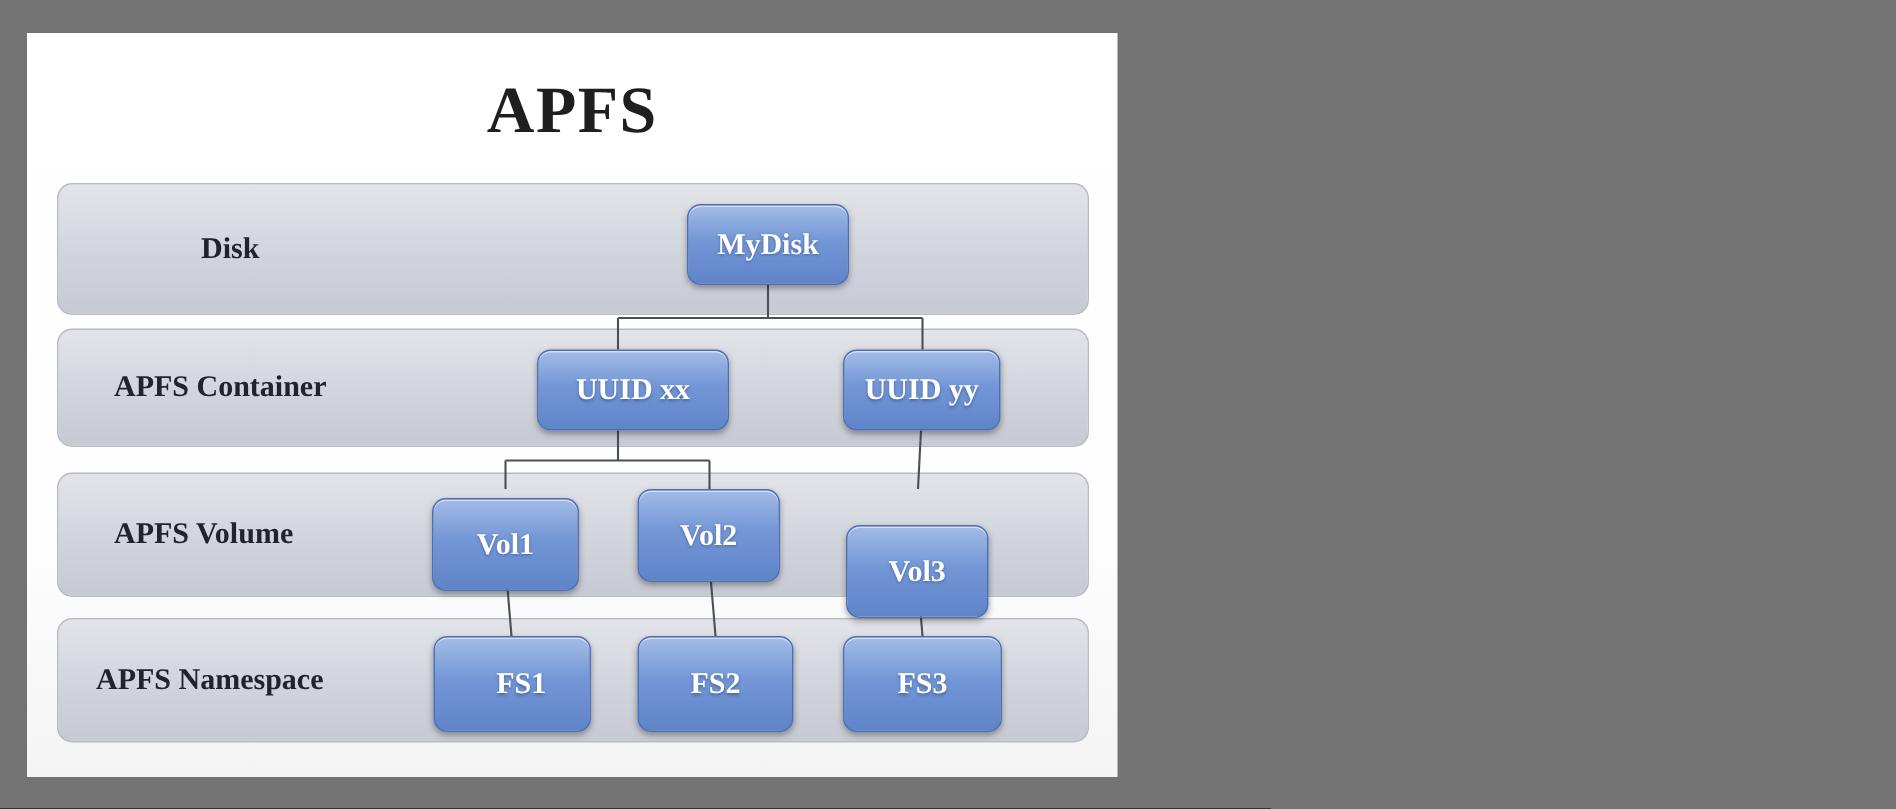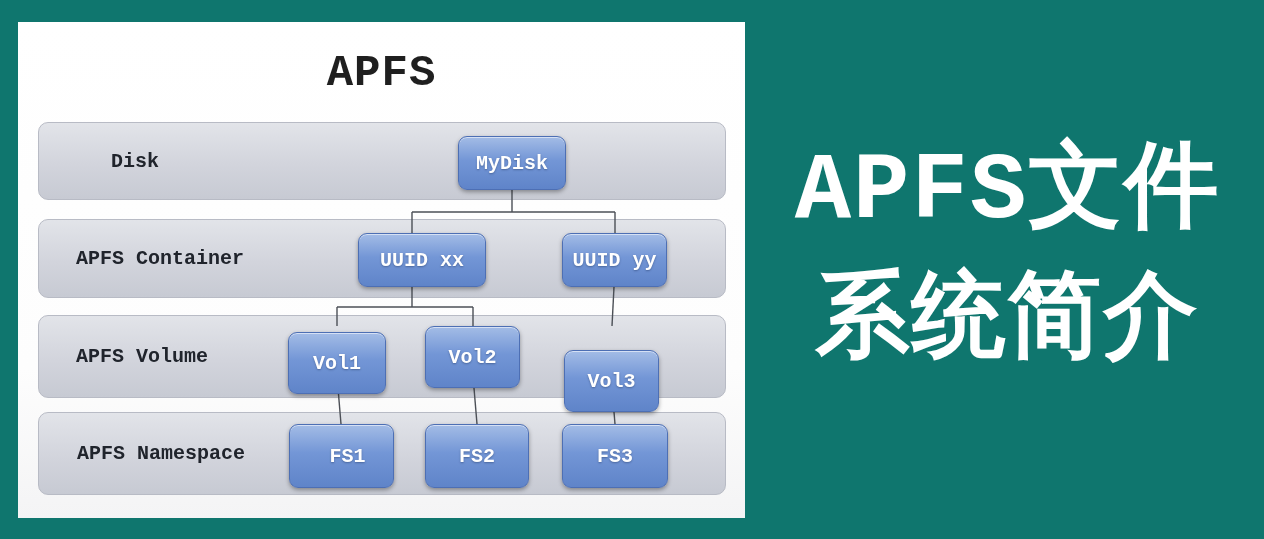--- a/index.html
+++ b/index.html
@@ -2,23 +2,23 @@
 <html><head>
 <meta charset="utf-8">
 <style>
   html, body { margin: 0; padding: 0; background: #000; }
   * { box-sizing: border-box; }
 
   .stage {
     position: relative;
     width: 1264px;
     height: 539px;
-    background: #0f766e;
+    background: #737373;
     overflow: hidden;
-    font-family: Liberation Mono, monospace;
+    font-family: Liberation Serif, serif;
   }
 
   
   .panel {
     position: absolute;
     left: 18px;
     top: 22px;
     width: 727px;
     height: 496px;
     background: linear-gradient(180deg, #ffffff 0%, #fdfdfd 70%, #f4f4f5 100%);
@@ -45,28 +45,28 @@
     background: linear-gradient(180deg, #e2e4e9 0%, #d2d4dc 55%, #c7cad3 100%);
     border: 1px solid #b8bbc5;
     display: flex;
     align-items: center;
   }
   .row-label {
     font-size: 20px;
     font-weight: 700;
     color: #20242c;
   }
-  .row-disk       { top: 100px; height: 78px; }
+  .row-disk       { top: 100px; height: 88px; padding-left: 23px; }
   .row-container  { top: 197px; height: 79px; }
   .row-volume     { top: 293px; height: 83px; }
   .row-namespace  { top: 390px; height: 83px; }
   .row-disk      .row-label { margin-left: 72px; }
   .row-container .row-label { margin-left: 37px; }
   .row-volume    .row-label { margin-left: 37px; }
-  .row-namespace .row-label { margin-left: 38px; }
+  .row-namespace .row-label { margin-left: 25px; }
 
   
   .connectors {
     position: absolute;
     left: 0; top: 0;
     width: 727px;
     height: 496px;
     pointer-events: none;
   }
   .connectors line, .connectors polyline {
@@ -161,18 +161,14 @@
     <div class="node node-uuid-yy">UUID yy</div>
     <div class="node node-vol1">Vol1</div>
     <div class="node node-vol2">Vol2</div>
     <div class="node node-vol3">Vol3</div>
     <div class="node node-fs1">FS1</div>
     <div class="node node-fs2">FS2</div>
     <div class="node node-fs3">FS3</div>
 
   </div>
 
-  <div class="caption">
-    <div>APFS文件</div>
-    <div>系统简介</div>
-  </div>
 
 </div>
 
 </body></html>

